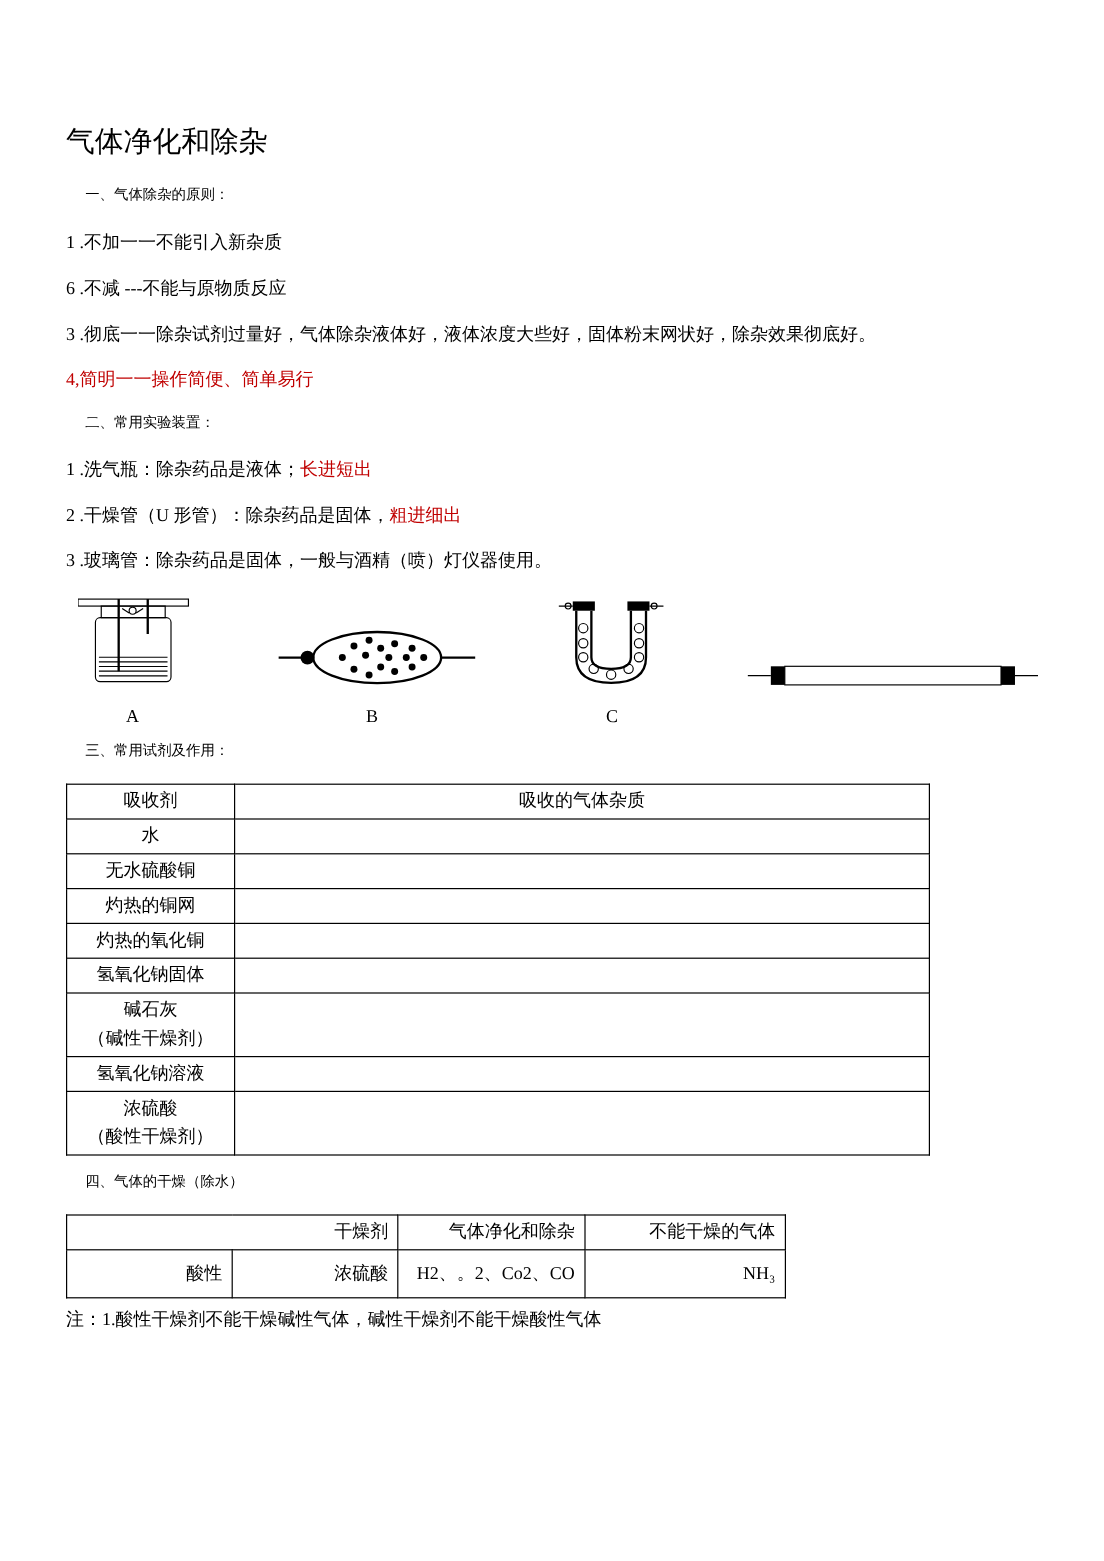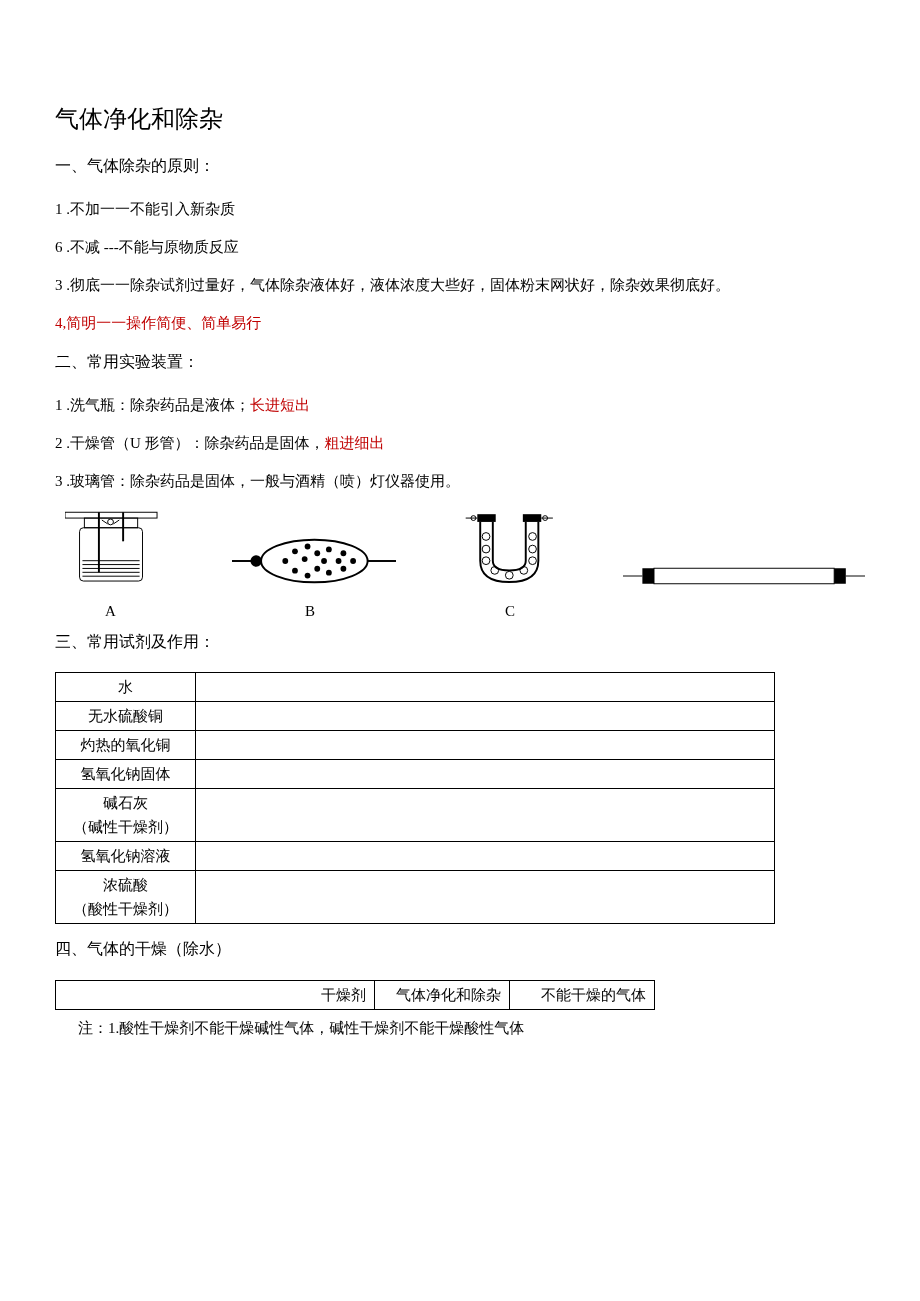--- a/index.html
+++ b/index.html
@@ -11,23 +11,24 @@
       color: #000;
       font-size: 15px;
       line-height: 1.6;
     }
     .title {
       text-align: left;
       font-size: 24px;
       margin-bottom: 15px;
     }
     .section-h {
-      font-size: 16px;
+      font-size: 12px;
       margin-top: 12px;
       margin-bottom: 18px;
+      margin-left: 16px;
     }
     .item {
       margin-bottom: 14px;
     }
     .red { color: #c00000; }
     .diagram-row {
       display: flex;
       align-items: flex-end;
       gap: 60px;
       margin: 8px 0 8px 0;
@@ -51,21 +52,21 @@
       font-weight: normal;
       text-align: center;
       font-size: 15px;
       vertical-align: middle;
     }
     .tbl1 { width: 720px; }
     .tbl1 td:first-child { width: 140px; }
     .tbl2 { width: 600px; }
     .tbl2 td { height: 40px; text-align: right; }
     .tbl2 .h td { height: 26px; }
-    .note { margin-top: 6px; margin-left: 23px; }
+    .note { margin-top: 6px; }
     svg { display: block; }
   </style>
 </head>
 <body>
 
 <div class="title">气体净化和除杂</div>
 
 <div class="section-h">一、气体除杂的原则：</div>
 <div class="item">1 .不加一一不能引入新杂质</div>
 <div class="item">6 .不减 ---不能与原物质反应</div>
@@ -158,26 +159,34 @@
 <div class="diagram-label-row">
   <span>A</span>
   <span>B</span>
   <span>C</span>
 </div>
 
 <div class="section-h" style="margin-top:0">三、常用试剂及作用：</div>
 
 <table class="tbl1">
   <tbody>
+      <tr>
+    <td>吸收剂</td>
+    <td>吸收的气体杂质</td>
+  </tr>
   <tr>
         <td>水</td>
         <td></td>
       </tr>
   <tr>
         <td>无水硫酸铜</td>
+        <td></td>
+      </tr>
+  <tr>
+        <td>灼热的铜网</td>
         <td></td>
       </tr>
   <tr>
         <td>灼热的氧化铜</td>
         <td></td>
       </tr>
   <tr>
         <td>氢氧化钠固体</td>
         <td></td>
       </tr>
@@ -200,16 +209,22 @@
 
 <div class="section-h">四、气体的干燥（除水）</div>
 
 <table class="tbl2">
   <tbody>
       <tr class="h">
     <td colspan="2">干燥剂</td>
     <td style="width:135px">气体净化和除杂</td>
     <td style="width:145px">不能干燥的气体</td>
   </tr>
+  <tr>
+    <td style="width:120px">酸性</td>
+    <td style="width:120px">浓硫酸</td>
+    <td>H2、。2、Co2、CO</td>
+    <td>NH₃</td>
+  </tr>
 </tbody>
   </table>
 
 <div class="note">注：1.酸性干燥剂不能干燥碱性气体，碱性干燥剂不能干燥酸性气体</div>
 
 </body></html>

